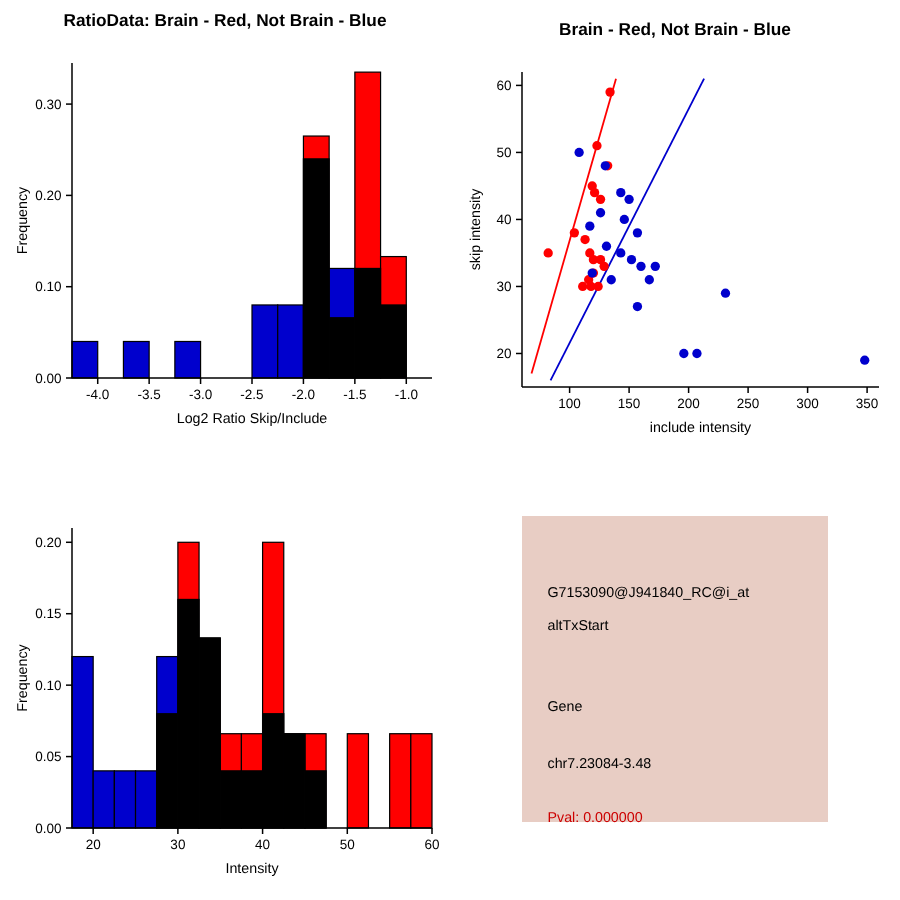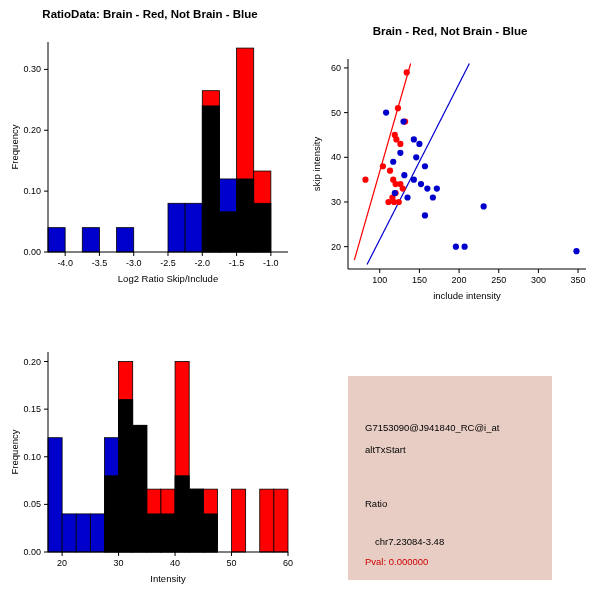--- a/index.html
+++ b/index.html
@@ -1,21 +1,21 @@
 <!DOCTYPE html>
 <html><head>
 <meta charset="utf-8">
 <style>
   html,body{margin:0;padding:0;}
   body{width:600px;height:600px;background:#ffffff;font-family:"Liberation Sans",sans-serif;overflow:hidden;}
   #page{position:relative;width:600px;height:600px;}
   .panel{position:absolute;}
   .ttl{font-size:11.5px;font-weight:bold;color:#000;text-align:center;white-space:nowrap;}
   svg{display:block;}
-  .infobox{background:#e8cdc4;margin-top:32px;}
+  .infobox{background:#e8cdc4;}
   .infotext{font-size:9.5px;color:#000;}
   .infotext.pval{color:#cc0000;}
 </style>
 </head>
 <body>
 
 <div id="page">
 
   <div class="panel" style="left:0;top:0;width:300px;height:300px;">
     <div class="ttl" style="position:absolute;left:0;top:8px;width:300px;">RatioData: Brain - Red, Not Brain - Blue</div>
@@ -61,21 +61,21 @@
           <line x1="44" y1="130.26086956521738" x2="48" y2="130.26086956521738" stroke="#000" stroke-width="1"></line>
           <text x="41" y="133.26086956521738" font-family="&quot;Liberation Sans&quot;, sans-serif" font-size="9" fill="#000" text-anchor="end">0.20</text>
           <line x1="44" y1="69.39130434782606" x2="48" y2="69.39130434782606" stroke="#000" stroke-width="1"></line>
           <text x="41" y="72.39130434782606" font-family="&quot;Liberation Sans&quot;, sans-serif" font-size="9" fill="#000" text-anchor="end">0.30</text>
           <text x="168" y="282" font-family="&quot;Liberation Sans&quot;, sans-serif" font-size="9.5" fill="#000" text-anchor="middle">Log2 Ratio Skip/Include</text>
           <text x="18" y="147" font-family="&quot;Liberation Sans&quot;, sans-serif" font-size="9.5" fill="#000" text-anchor="middle" transform="rotate(-90 18 147)">Frequency</text>
         </g>
       </svg>
   </div>
 
-  <div class="panel" style="left:300px;top:17px;width:300px;height:300px;">
+  <div class="panel" style="left:300px;top:6px;width:300px;height:300px;">
     <div class="ttl" style="position:absolute;left:0;top:8px;width:300px;">Brain - Red, Not Brain - Blue</div>
     <svg id="svg-scatter" width="300" height="300">
         <clipPath id="scatclip">
           <rect x="48" y="36" width="238" height="216"></rect>
         </clipPath>
         <g>
           <g clip-path="url(#scatclip)">
             <line x1="54.346666666666664" y1="243.06382978723406" x2="110.67333333333332" y2="46.46808510638297" stroke="#ff0000" stroke-width="1.2"></line>
             <line x1="67.03999999999999" y1="247.53191489361703" x2="169.38" y2="46.46808510638297" stroke="#0000cd" stroke-width="1.2"></line>
             <circle cx="106.70666666666668" cy="55.404255319148945" r="3.1" fill="#ff0000"></circle>
@@ -202,18 +202,18 @@
           <text x="41" y="64.52380952380952" font-family="&quot;Liberation Sans&quot;, sans-serif" font-size="9" fill="#000" text-anchor="end">0.20</text>
           <text x="168" y="282" font-family="&quot;Liberation Sans&quot;, sans-serif" font-size="9.5" fill="#000" text-anchor="middle">Intensity</text>
           <text x="18" y="152" font-family="&quot;Liberation Sans&quot;, sans-serif" font-size="9.5" fill="#000" text-anchor="middle" transform="rotate(-90 18 152)">Frequency</text>
         </g>
       </svg>
   </div>
 
   <div class="panel infobox" style="left:348px;top:344px;width:204px;height:204px;">
     <div class="infotext" style="position:absolute;left:17px;top:46px;">G7153090@J941840_RC@i_at</div>
     <div class="infotext" style="position:absolute;left:17px;top:68px;">altTxStart</div>
-    <div class="infotext" style="position:absolute;left:17px;top:122px;">Ratio</div>
-    <div class="infotext" style="position:absolute;left:27px;top:160px;">chr7.23084-3.48</div>
-    <div class="infotext pval" style="position:absolute;left:17px;top:180px;">Pval: 0.000000</div>
+    <div class="infotext" style="position:absolute;left:17px;top:122px;">Gene</div>
+    <div class="infotext" style="position:absolute;left:17px;top:160px;">chr7.23084-3.48</div>
+    <div class="infotext pval" style="position:absolute;left:17px;top:196px;">Pval: 0.000000</div>
   </div>
 
 </div>
 
 </body></html>

